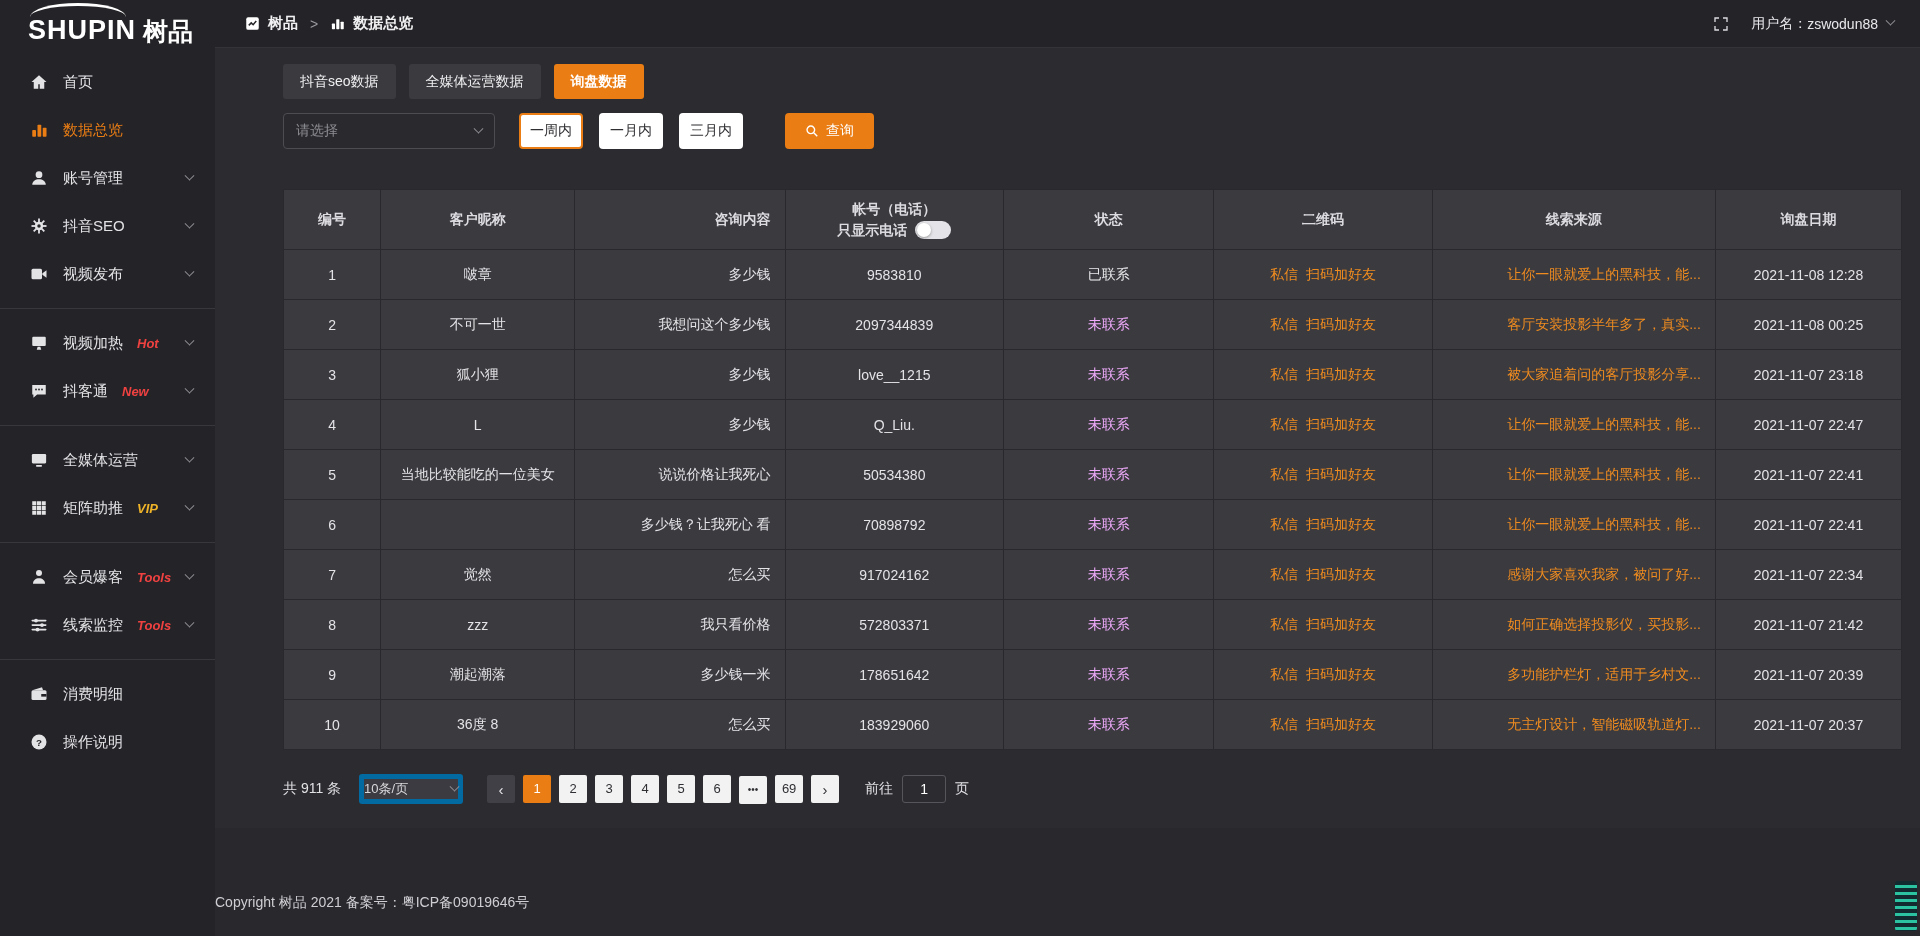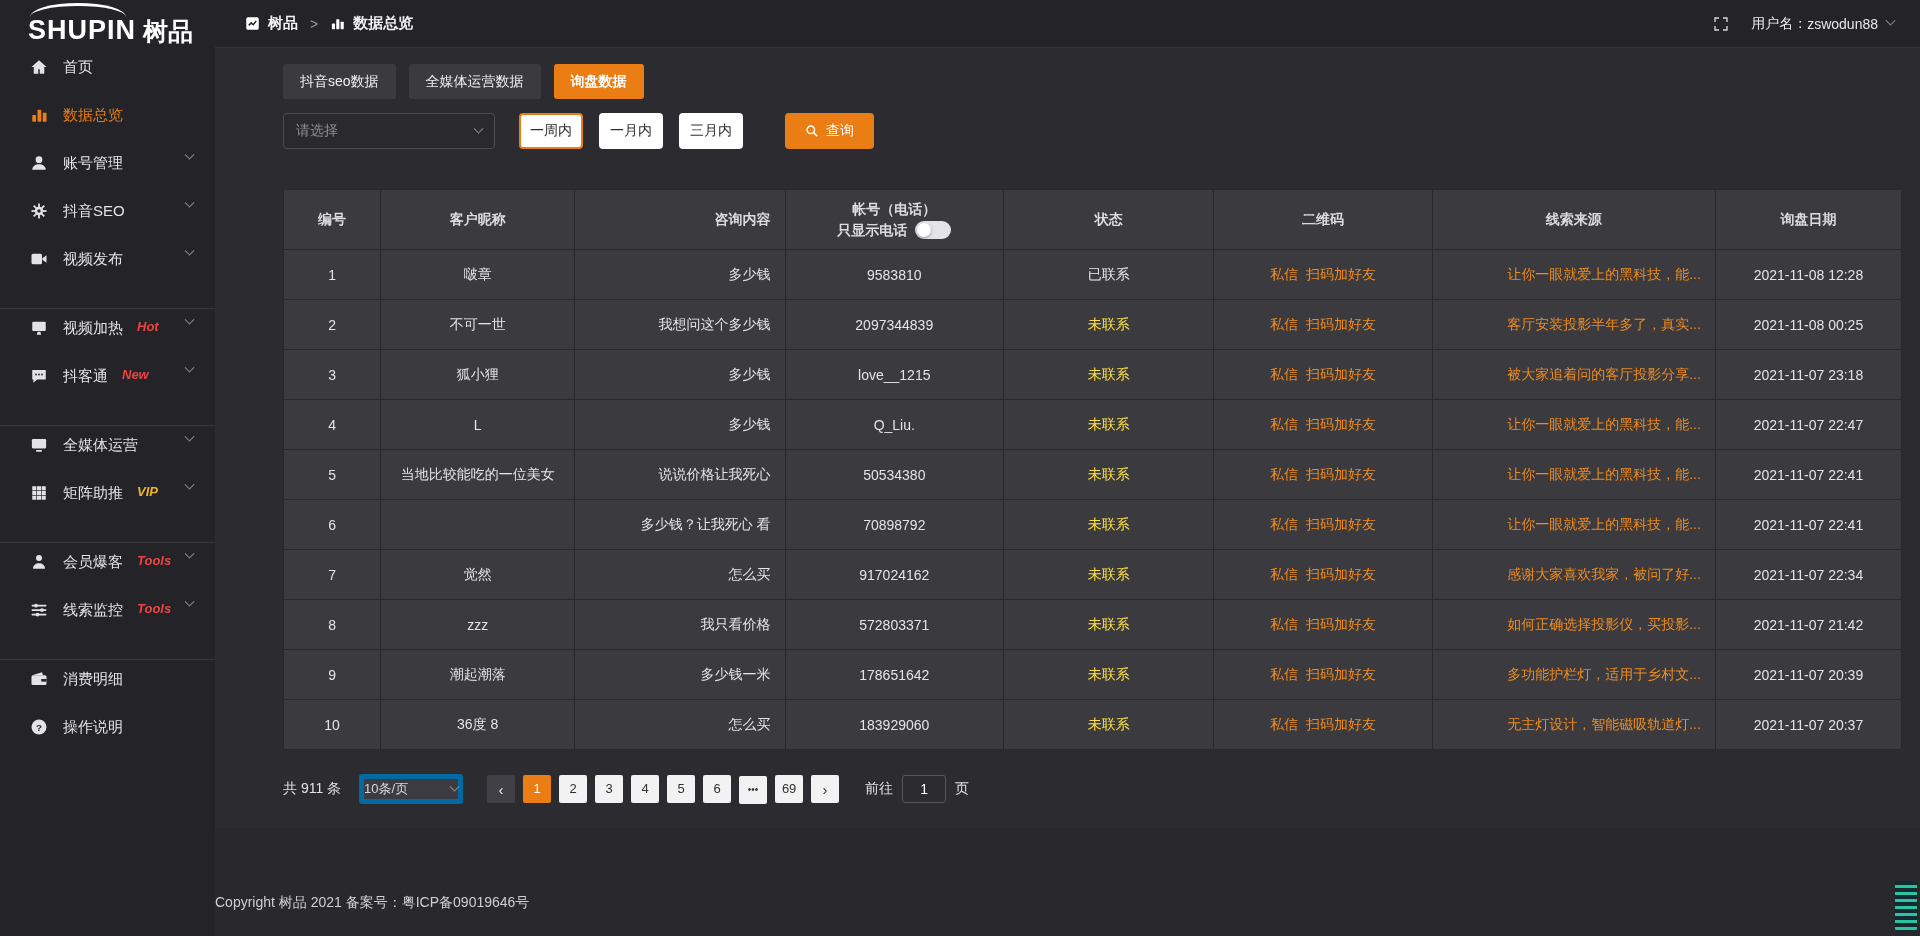--- a/index.html
+++ b/index.html
@@ -7,21 +7,21 @@
   body { font-family:"Liberation Sans","DejaVu Sans",sans-serif; color:#e3e3e6; }
   .app { display:flex; width:1920px; height:936px; }
 
   
   .sidebar { width:215px; height:100%; background:#242428; flex:0 0 215px; }
   .logo { position:relative; height:48px; display:flex; align-items:flex-end; padding:0 0 4px 28px; cursor:pointer; }
   .logo-arc { position:absolute; top:3px; left:30px; width:96px; height:14px; border-top:3px solid #fff; border-radius:50% 50% 0 0 / 100% 100% 0 0; }
   .logo-en { font-size:27px; font-weight:800; letter-spacing:1px; color:#fff; line-height:1; }
   .logo-cn { font-size:25px; font-weight:700; color:#fff; margin-left:7px; line-height:1; }
   .menu { padding-top:10px; }
-  .mi { height:48px; display:flex; padding:0 22px 0 30px; font-size:15px; color:#e3e3e6; cursor:pointer; }
+  .mi { height:48px; display:flex; align-items:center; padding:0 22px 0 30px; font-size:15px; color:#e3e3e6; cursor:pointer; }
   .mi .ico { width:18px; height:18px; margin-right:15px; display:inline-flex; }
   .mi .ico svg { width:100%; height:100%; fill:currentColor; }
   .mi.active { color:#ea7d14; }
   .badge { font-size:13px; font-style:italic; font-weight:700; margin-left:14px; }
   .chev { width:7px; height:7px; border-right:1.6px solid #8d8d93; border-bottom:1.6px solid #8d8d93; transform:rotate(45deg) translate(-2px,-2px); margin-left:auto; }
   .mdiv { height:1px; background:#38383c; margin:10px 0; }
 
   
   .main { flex:1; display:flex; flex-direction:column; height:100%; }
   .topbar { height:48px; background:#242428; border-bottom:1px solid #343438; display:flex; align-items:center; justify-content:space-between; padding:0 26px 0 30px; flex:0 0 48px; }
@@ -51,21 +51,21 @@
   
   table { width:100%; margin-top:40px; border-collapse:collapse; table-layout:fixed; font-size:14px; }
   th, td { border:1px solid #29292d; background:#3a3a3f; text-align:center; padding:0 14px; white-space:nowrap; overflow:hidden; text-overflow:ellipsis; }
   th { height:60px; color:#dcdce0; font-weight:700; }
   td { height:50px; color:#e4e4e7; }
   th.left, td.left { text-align:right; }
   .hdr-stack { line-height:1.5; }
   .hdr-sub { display:flex; align-items:center; justify-content:center; gap:8px; font-weight:700; }
   .toggle { width:36px; height:18px; border-radius:9px; background:#e4e4e8; position:relative; cursor:pointer; display:inline-block; }
   .toggle::after { content:''; position:absolute; left:2px; top:2px; width:14px; height:14px; border-radius:50%; background:#fff; box-shadow:0 1px 3px rgba(0,0,0,.35); }
-  .st-pending { color:#fde047;margin-top:32px; }
+  .st-pending { color:#f0abfc;margin-top:32px; }
   .st-ok { color:#eaeaec; }
   a.orange { color:#ef8b1f; text-decoration:none; cursor:pointer; }
   td.qr a { margin:0 4px; }
 
   
   .pagination { display:flex; align-items:center; margin-top:24px; font-size:14px; color:#e2e2e5; }
   .pg-total { margin-right:18px; }
   .psize { width:104px; height:30px; background:#3b3b41; border:5px solid #0369a1; border-radius:3px; display:flex; align-items:center; justify-content:center; gap:9px; font-size:13px; color:#d8d8db; cursor:pointer; margin-right:20px; }
   .pg-btn { min-width:28px; height:28px; border:none; border-radius:2px; margin:0 4px; font-size:13px; cursor:pointer; font-family:inherit; display:inline-flex; align-items:center; justify-content:center; }
   .pg-prev { background:#404046; color:#e8e8eb; font-size:15px; }

